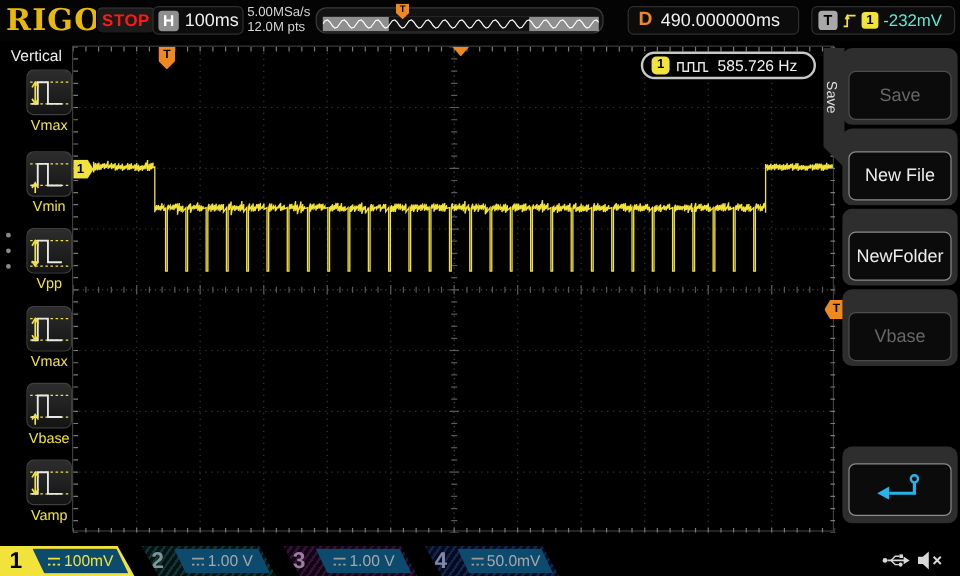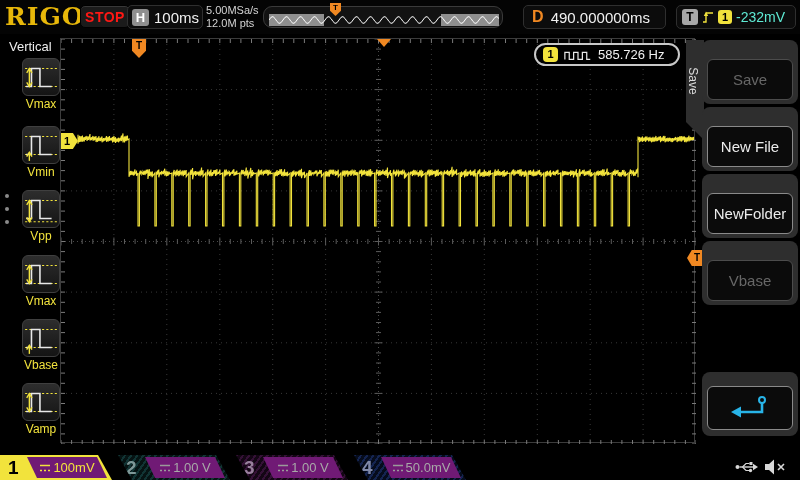--- a/index.html
+++ b/index.html
@@ -86,21 +86,21 @@
         transform:rotate(90deg);color:#ddd;font-size:12px;text-align:center}
   .softbtn{position:absolute;left:21px;width:86px;height:41px;background:#0b0b0b;
         border:1px solid #8a8a8a;border-radius:6px;color:#ececec;font-size:15px;
         font-family:"Liberation Sans",sans-serif;cursor:pointer}
   .softbtn.disabled{color:#676767;border-color:#4c4c4c}
 
   
   .chbar{position:absolute;left:0;top:455px;width:800px;height:25px;background:#000}
   .chtab{position:absolute;top:0;width:112px;height:25px}
   .chtab .chnum{position:absolute;left:8px;top:1px;font-size:19px;font-weight:bold;line-height:23px}
-  .chinner{position:absolute;left:27px;top:2px;width:80px;height:21px;background:#701a75;
+  .chinner{position:absolute;left:27px;top:2px;width:80px;height:21px;background:#0c4a6e;
         clip-path:polygon(0 0,calc(100% - 10px) 0,100% 100%,10px 100%);
         display:flex;align-items:center;justify-content:center;gap:2px}
   .chscale{font-size:13px}
   .ch1{left:0;background:#f2e33c;clip-path:polygon(0 0,calc(100% - 14px) 0,100% 100%,0 100%)}
   .ch1 .chnum{color:#000}
   .ch1 .chscale{color:#f2e33c}
   .chtab.off{clip-path:polygon(0 0,calc(100% - 14px) 0,100% 100%,14px 100%)}
   .ch2{left:118px;background:repeating-linear-gradient(125deg,#113434 0 2px,#061313 2px 5px)}
   .ch2 .chnum{color:#7e9898}
   .ch3{left:236px;background:repeating-linear-gradient(125deg,#341136 0 2px,#130614 2px 5px)}

